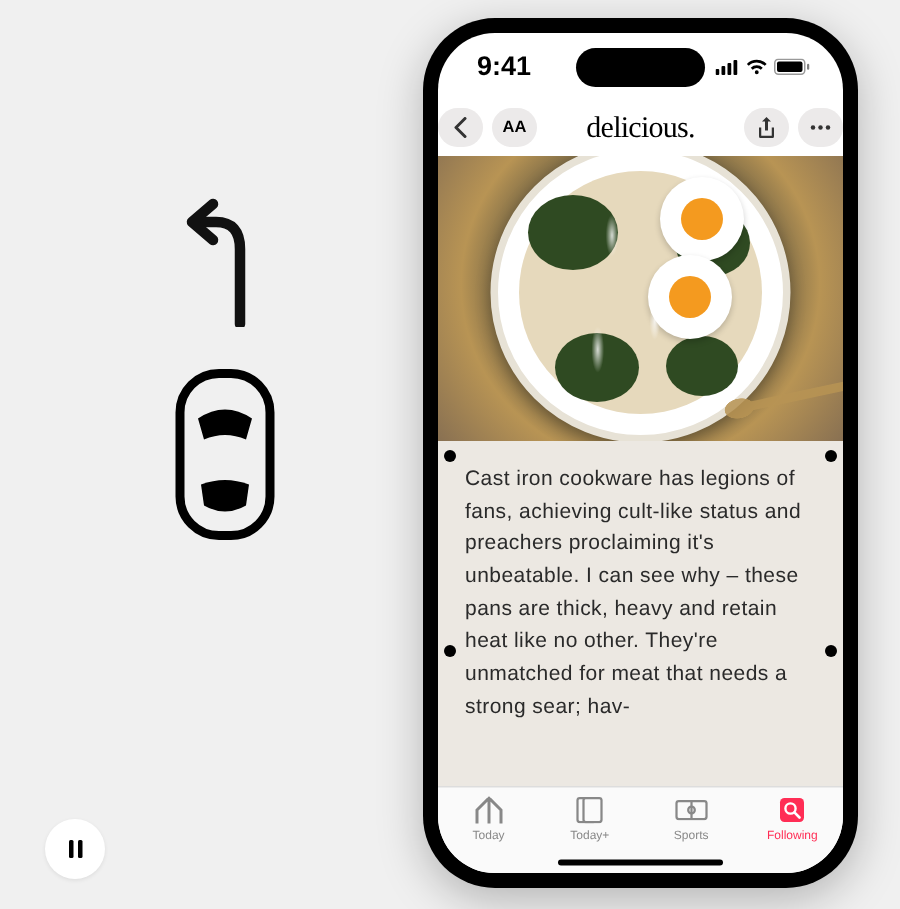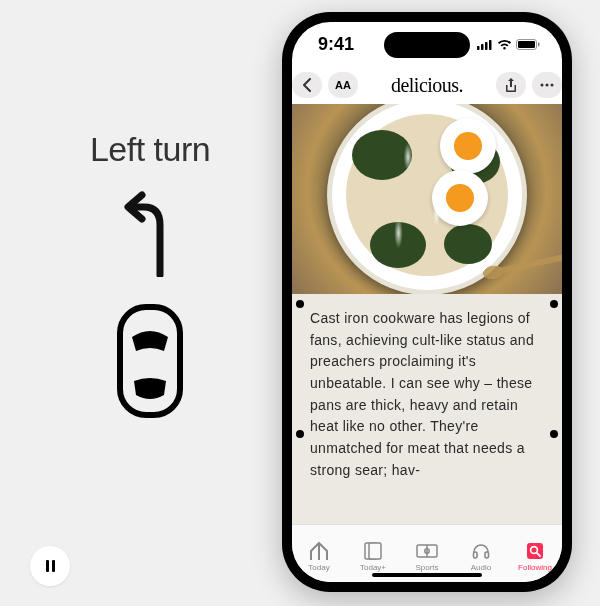--- a/index.html
+++ b/index.html
@@ -217,21 +217,21 @@
     background: #000;
   }
 
   
   .tab-bar {
     height: 58px;
     border-top: 1px solid #ddd;
     background: #fafafa;
     display: flex;
     justify-content: space-around;
-    align-items: center;
+    align-items: flex-start;
     padding-top: 5px;
   }
   .tab {
     flex: 1;
     display: flex;
     flex-direction: column;
     align-items: center;
     gap: 2px;
     font-size: 8px;
     color: #888;
@@ -248,21 +248,20 @@
     width: 110px;
     height: 4px;
     border-radius: 3px;
     background: #000;
   }
 </style>
 </head>
 <body>
 
 <div class="left-panel">
-  <div class="left-turn-label">Left turn</div>
   <div class="arrow-wrap">
     <svg width="60" height="88" viewBox="0 0 60 88">
       <path d="M40 86 L40 36 Q40 18 24 18 L14 18" fill="none" stroke="#111" stroke-width="7" stroke-linecap="round" stroke-linejoin="round"></path>
       <path d="M22 6 L8 18 L22 30" fill="none" stroke="#111" stroke-width="7" stroke-linecap="round" stroke-linejoin="round"></path>
     </svg>
   </div>
   <div class="car-wrap">
     <svg width="76" height="120" viewBox="0 0 76 120">
       <rect x="8" y="6" width="60" height="108" rx="26" fill="none" stroke="#000" stroke-width="6"></rect>
       <path d="M20 36 Q38 24 56 36 L52 50 Q38 44 24 50 Z" fill="#000"></path>
@@ -372,30 +371,20 @@
       <div class="tab">
         <span class="tab-icon">
           <svg width="22" height="14" viewBox="0 0 22 14">
               <rect x="1" y="1" width="20" height="12" rx="1.5" fill="none" stroke="#888" stroke-width="1.5"></rect>
               <line x1="11" y1="1" x2="11" y2="13" stroke="#888" stroke-width="1.5"></line>
               <circle cx="11" cy="7" r="2.2" fill="none" stroke="#888" stroke-width="1.5"></circle>
             </svg>
         </span>
         <span>Sports</span>
       </div>
-      <div class="tab">
-        <span class="tab-icon">
-          <svg width="18" height="18" viewBox="0 0 18 18">
-              <path d="M2 10a7 7 0 0114 0" fill="none" stroke="#888" stroke-width="1.6"></path>
-              <rect x="1.5" y="10" width="3.5" height="6" rx="1.5" fill="none" stroke="#888" stroke-width="1.6"></rect>
-              <rect x="13" y="10" width="3.5" height="6" rx="1.5" fill="none" stroke="#888" stroke-width="1.6"></rect>
-            </svg>
-        </span>
-        <span>Audio</span>
-      </div>
       <div class="tab active">
         <span class="tab-icon">
           <svg width="18" height="18" viewBox="0 0 18 18">
               <rect x="1" y="1" width="16" height="16" rx="3" fill="#ff2d55"></rect>
               <circle cx="8" cy="8" r="3.4" fill="none" stroke="#fff" stroke-width="1.6"></circle>
               <line x1="10.6" y1="10.6" x2="14" y2="14" stroke="#fff" stroke-width="1.8" stroke-linecap="round"></line>
             </svg>
         </span>
         <span>Following</span>
       </div>

